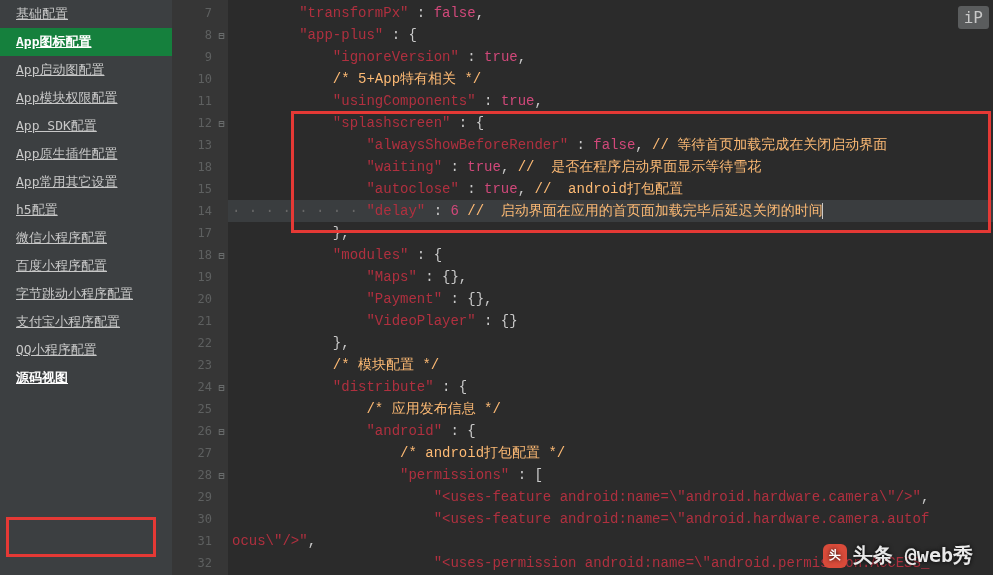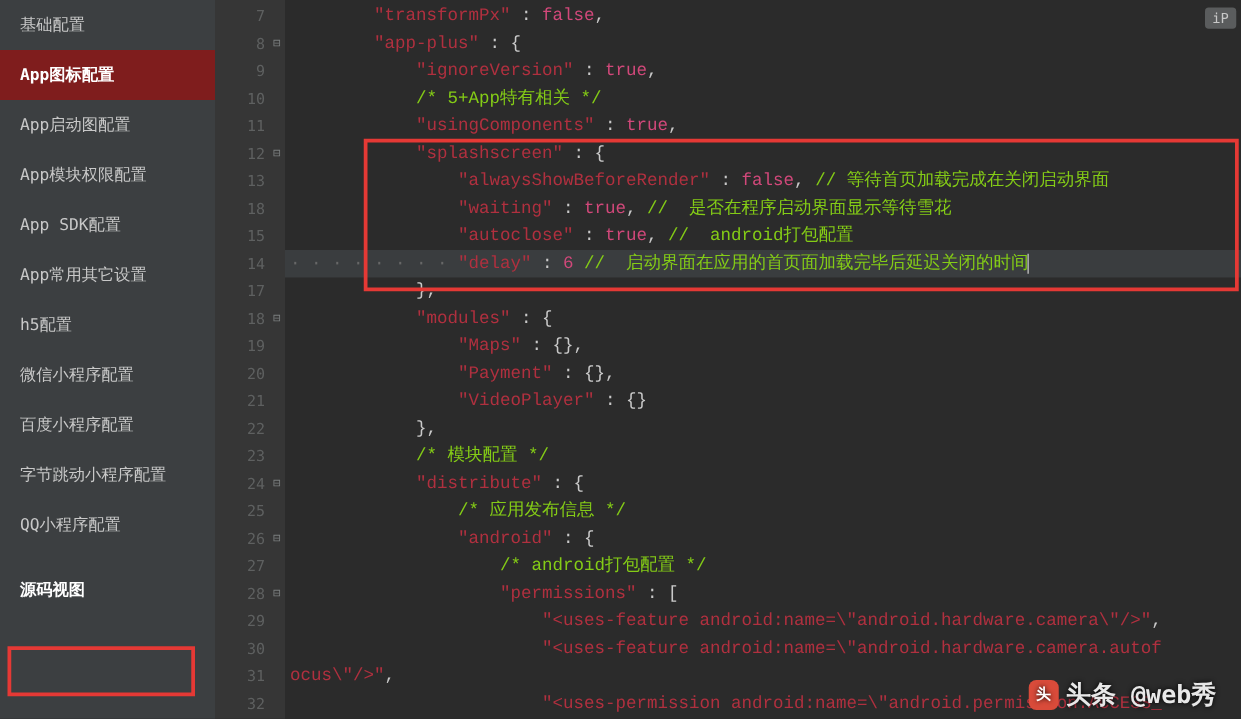--- a/index.html
+++ b/index.html
@@ -11,35 +11,35 @@
     overflow: hidden;
     position: relative;
   }
   .sidebar {
     position: absolute; left: 0; top: 0;
     width: 172px; height: 575px;
     background: #3c3f41;
   }
   .sb-item {
     padding: 0 16px;
-    height: 40px;
+    height: 28px;
     display: flex; align-items: center;
     color: #c8c8c8;
     font-size: 13px;
     cursor: pointer;
+    text-decoration: underline;
   }
   .sb-item.active {
-    background: #7f1d1d;
+    background: #15803d;
     color: #ffffff;
     font-weight: bold;
   }
   .sb-item.source-view {
     color: #ffffff;
     font-weight: bold;
-    margin-top: 12px;
   }
   .red-frame-side {
     position: absolute;
     left: 6px; width: 150px; top: 517px; height: 40px;
     border: 3px solid #e53935;
     pointer-events: none;
   }
   .editor {
     position: absolute; left: 172px; top: 0; right: 0; bottom: 0;
     background: #2b2b2b;
@@ -82,33 +82,33 @@
   .cl.hl {
     background: #3a3d3f;
   }
   .cl.hl .indent-dots { color: #676767; }
   .indent-dots{ color: transparent; }
   
   .tk-key  { color: #b0303f; }
   .tk-punc { color: #c9c9c9; }
   .tk-bool { color: #d1487a; font-family: Liberation Mono, monospace; }
   .tk-num  { color: #d1487a; }
-  .tk-comm { color: #84cc16; } 
+  .tk-comm { color: #fdba74; } 
   .caret { border-right: 1px solid #c9c9c9; margin-left:-1px; }
   .red-frame-code {
     position: absolute;
     left: 63px; top: 111px;
     width: 700px; height: 122px;
     border: 3px solid #e53935;
     pointer-events: none;
   }
   .pill {
     position: absolute; top: 6px; right: 4px;
     background: #5a5c5d; color: #c8c8c8;
-    font-size: 11px; padding: 2px 6px;
+    font-size: 16px; padding: 2px 6px;
     border-radius: 3px;
     margin-left: 48px;
   }
   .watermark {
     position: absolute; right: 20px; bottom: 6px;
     color: #e8e8e8; font-size: 20px; font-weight: bold;
     text-shadow: 0 0 4px #000;
     display: flex; align-items: center; gap: 6px;
   }
   .wm-icon {
@@ -120,25 +120,27 @@
 </style>
 </head>
 <body>
 
 <div class="sidebar" id="sidebar">
     <div class="sb-item">基础配置</div>
     <div class="sb-item active">App图标配置</div>
     <div class="sb-item">App启动图配置</div>
     <div class="sb-item">App模块权限配置</div>
     <div class="sb-item">App SDK配置</div>
+    <div class="sb-item">App原生插件配置</div>
     <div class="sb-item">App常用其它设置</div>
     <div class="sb-item">h5配置</div>
     <div class="sb-item">微信小程序配置</div>
     <div class="sb-item">百度小程序配置</div>
     <div class="sb-item">字节跳动小程序配置</div>
+    <div class="sb-item">支付宝小程序配置</div>
     <div class="sb-item">QQ小程序配置</div>
     <div class="sb-item source-view">源码视图</div>
   </div>
 <div class="red-frame-side"></div>
 
 <div class="editor">
   <div class="gutter" id="gutter">
       <div class="gln">7</div>
       <div class="gln">8<span class="fold">⊟</span></div>
       <div class="gln">9</div>

